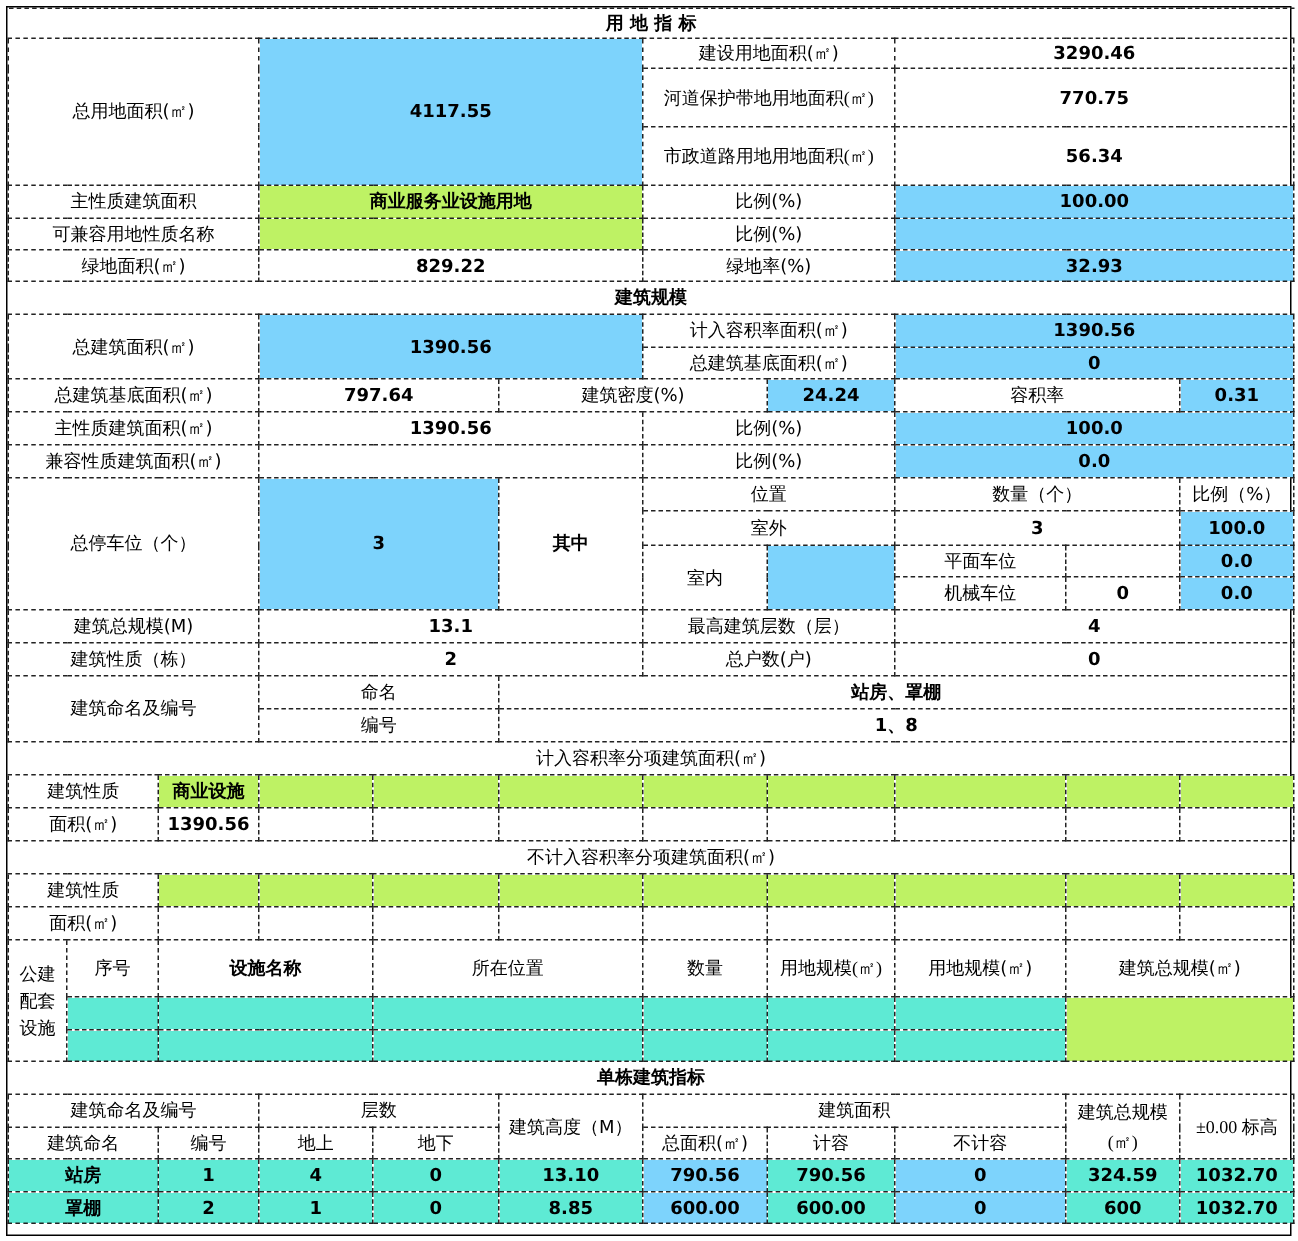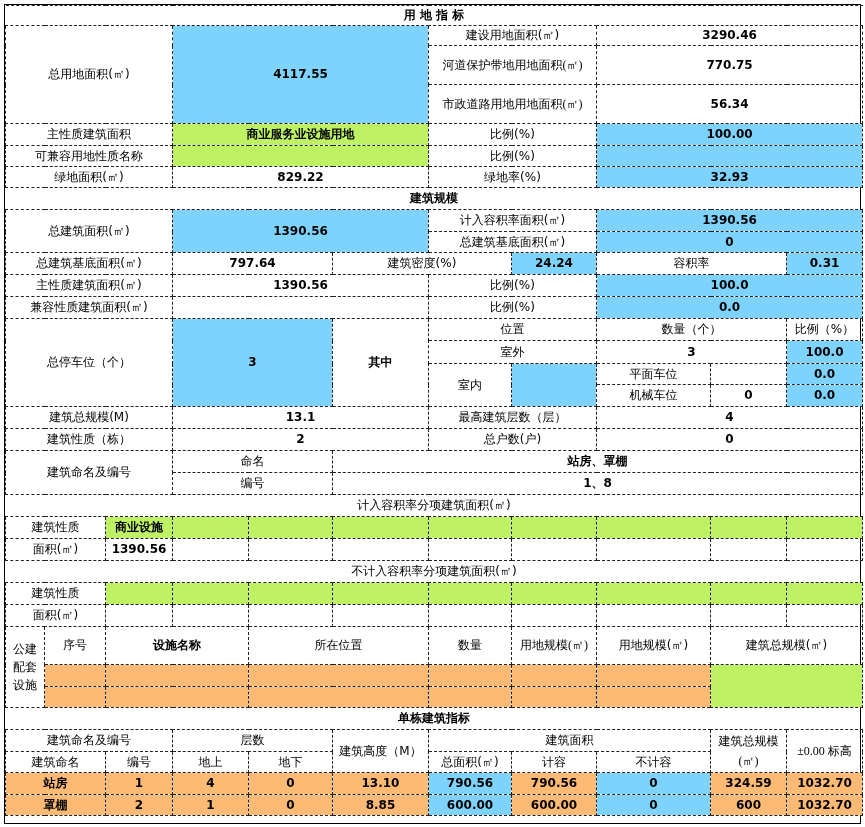--- a/index.html
+++ b/index.html
@@ -5,21 +5,21 @@
   html,body{margin:0;padding:0;background:#fff;}
   body{width:865px;height:827px;position:relative;overflow:hidden;font-family:"DejaVu Sans","Liberation Sans",sans-serif;font-size:12px;color:#000;}
   #sheet{position:absolute;left:0;top:0;width:775px;height:827px;}
   .frame{position:absolute;left:4px;top:4px;width:857px;height:820px;border:1px solid #000;box-sizing:border-box;}
   table.t{position:absolute;left:5px;top:5px;border-collapse:collapse;table-layout:fixed;width:857px;}
   table.t td{border:1px dashed #222;padding:0 2px;text-align:center;vertical-align:middle;overflow:hidden;white-space:nowrap;line-height:13px;box-sizing:border-box;}
   table.t td.sec{border-left:none;border-right:none;font-weight:bold;font-size:12px;}
   table.t td.sub{border-left:none;border-right:none;}
   .g{background:#7dd3fc;}
   .b{background:#bef264;}
-  .y{background:#fdba74;}
+  .y{background:#5eead4;}
   .bold{font-weight:bold;font-family:"DejaVu Sans","Liberation Sans",sans-serif;}
   .wrap{white-space:normal !important;font-family:Liberation Serif, serif;}
 </style>
 </head>
 <body>
 
 <div id="sheet">
 <div class="frame"></div>
 <table class="t">
   <colgroup>

